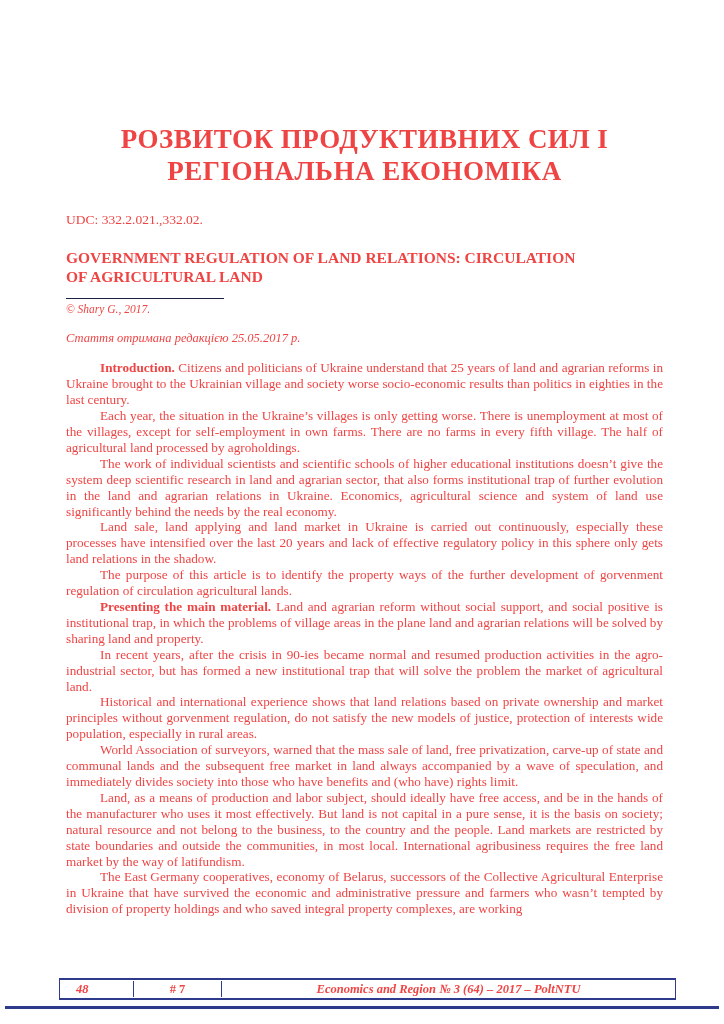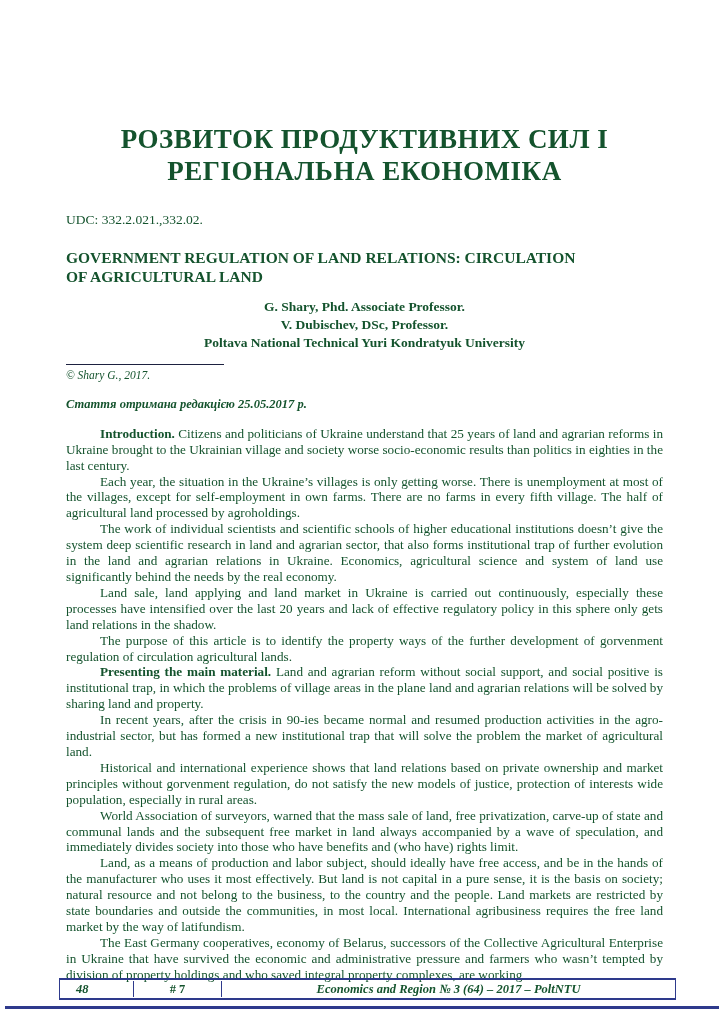--- a/index.html
+++ b/index.html
@@ -4,21 +4,21 @@
 <style>
   * { margin: 0; padding: 0; box-sizing: border-box; }
   html, body { background: #ffffff; }
   .page {
     position: relative;
     width: 724px;
     height: 1024px;
     margin: 0 auto;
     background: #ffffff;
     font-family: "Liberation Serif", "DejaVu Serif", serif;
-    color: #14532d;
+    color: #ef4444;
     overflow: hidden;
   }
   .content { padding: 0 61px 0 66px; }
 
   .section-title {
     margin-top: 124px;
     text-align: center;
     font-size: 27px;
     font-weight: bold;
     line-height: 1.18;
@@ -49,21 +49,20 @@
   .copyright {
     margin-top: 3px;
     font-size: 11.5px;
     font-style: italic;
     line-height: 1.3;
   }
   .received {
     margin-top: 14px;
     font-size: 12.5px;
     font-style: italic;
-    font-weight: bold;
   }
   .body-text { margin-top: 14px; }
   .body-par {
     font-size: 13.2px;
     line-height: 15.9px;
     text-align: justify;
     text-indent: 34px;
   }
   .body-par b { font-weight: bold; }
 
@@ -120,25 +119,20 @@
       <span>РЕГІОНАЛЬНА ЕКОНОМІКА</span>
     </h1>
 
     <div class="udc">UDC: 332.2.021.,332.02.</div>
 
     <h2 class="article-title">
       <span>GOVERNMENT REGULATION OF LAND RELATIONS: CIRCULATION</span><br>
       <span>OF AGRICULTURAL LAND</span>
     </h2>
 
-    <div class="authors">
-      <div>G. Shary, Phd. Associate Professor.</div>
-      <div>V. Dubischev, DSc, Professor.</div>
-      <div>Poltava National Technical Yuri Kondratyuk University</div>
-    </div>
 
     <div class="footnote-rule"></div>
 
     <div class="copyright">
       <div>© Shary G., 2017.</div>
     </div>
 
     <div class="received">Стаття отримана редакцією 25.05.2017 р.</div>
 
     <div class="body-text">

